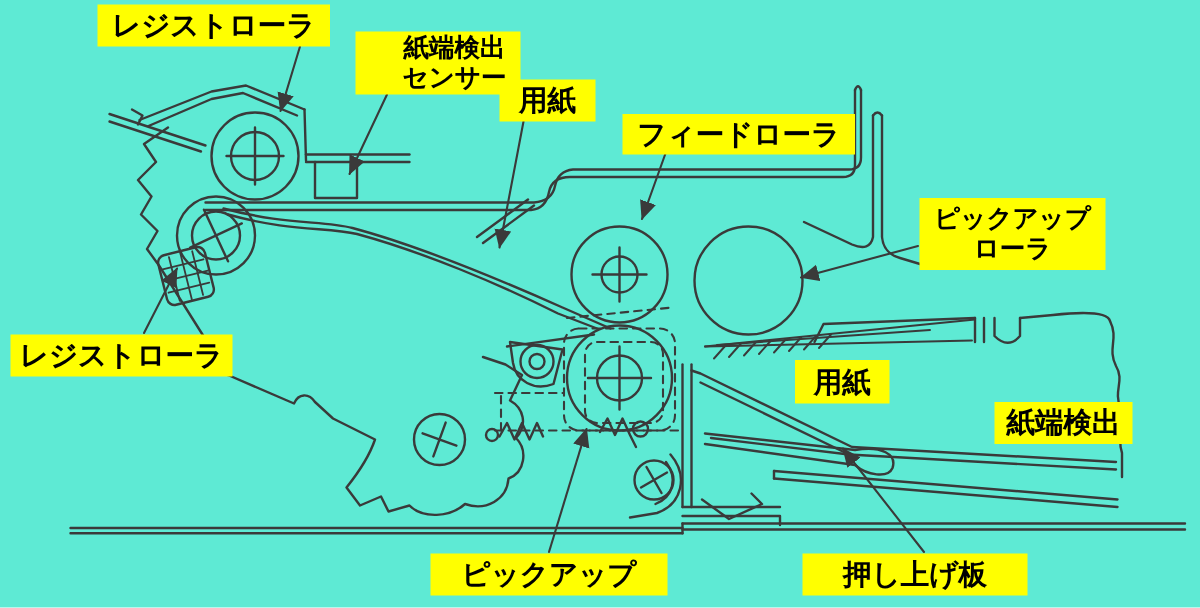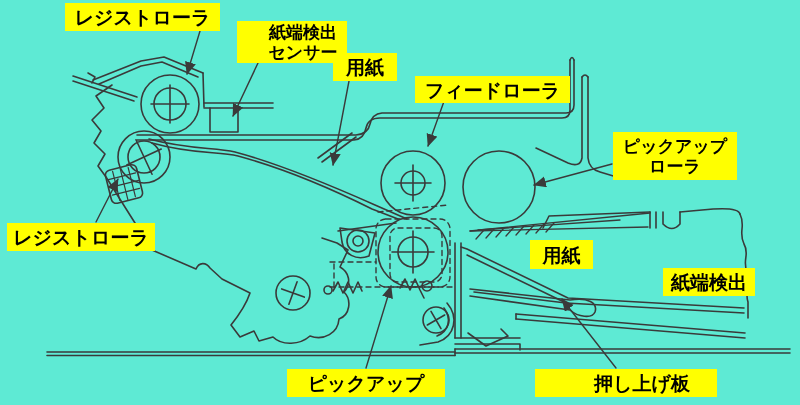--- a/index.html
+++ b/index.html
@@ -215,15 +215,15 @@
   </div>
 
   <div class="lbl" style="left:7px;top:223px;width:148px;height:28px;">レジストローラ</div>
 
   <div class="lbl" style="left:530px;top:240px;width:63px;height:29px;">用紙</div>
 
   <div class="lbl" style="left:663px;top:268px;width:92px;height:28px;">紙端検出</div>
 
   <div class="lbl" style="left:287px;top:369px;width:158px;height:28px;">ピックアップ</div>
 
-  <div class="lbl" style="left:535px;top:369px;width:150px;height:28px;padding-left:32px;">押し上げ板</div>
+  <div class="lbl" style="left:535px;top:369px;width:150px;height:28px;">押し上げ板</div>
 
 </div>
 
 </body></html>

